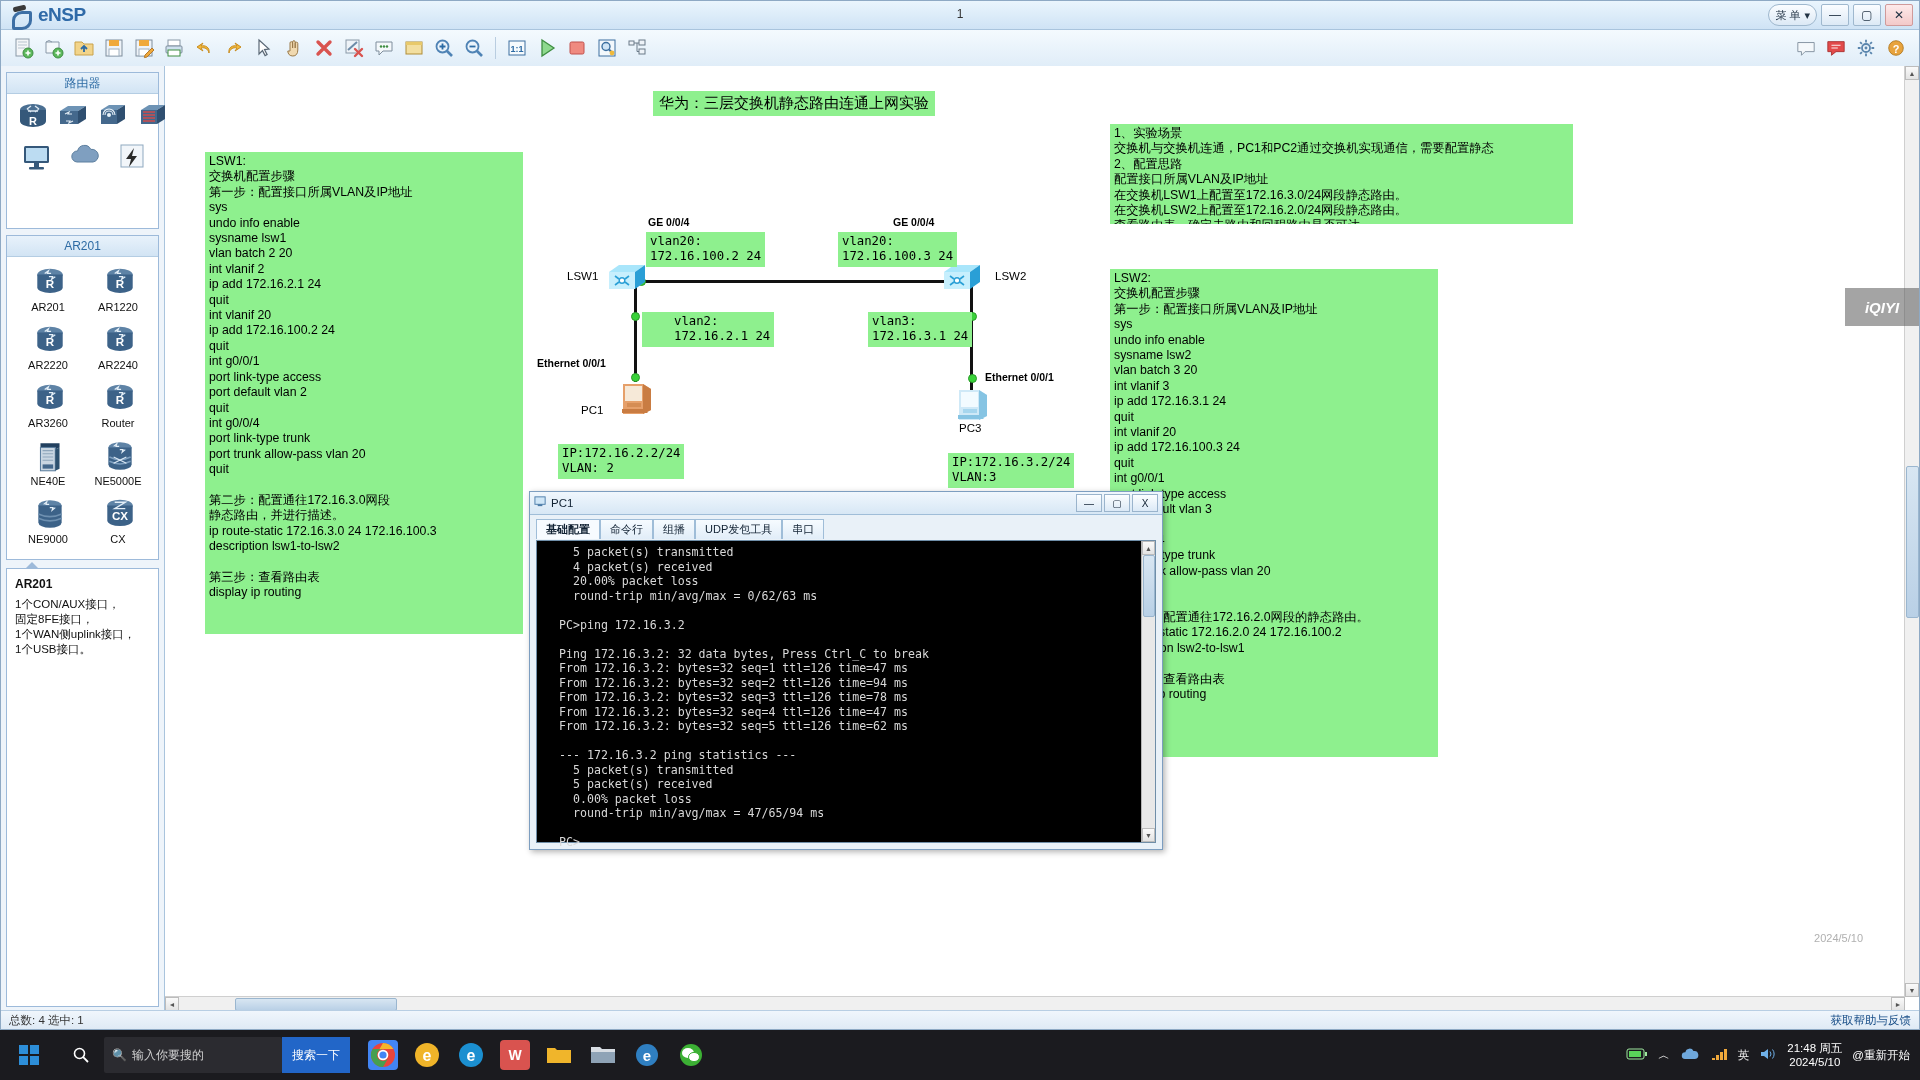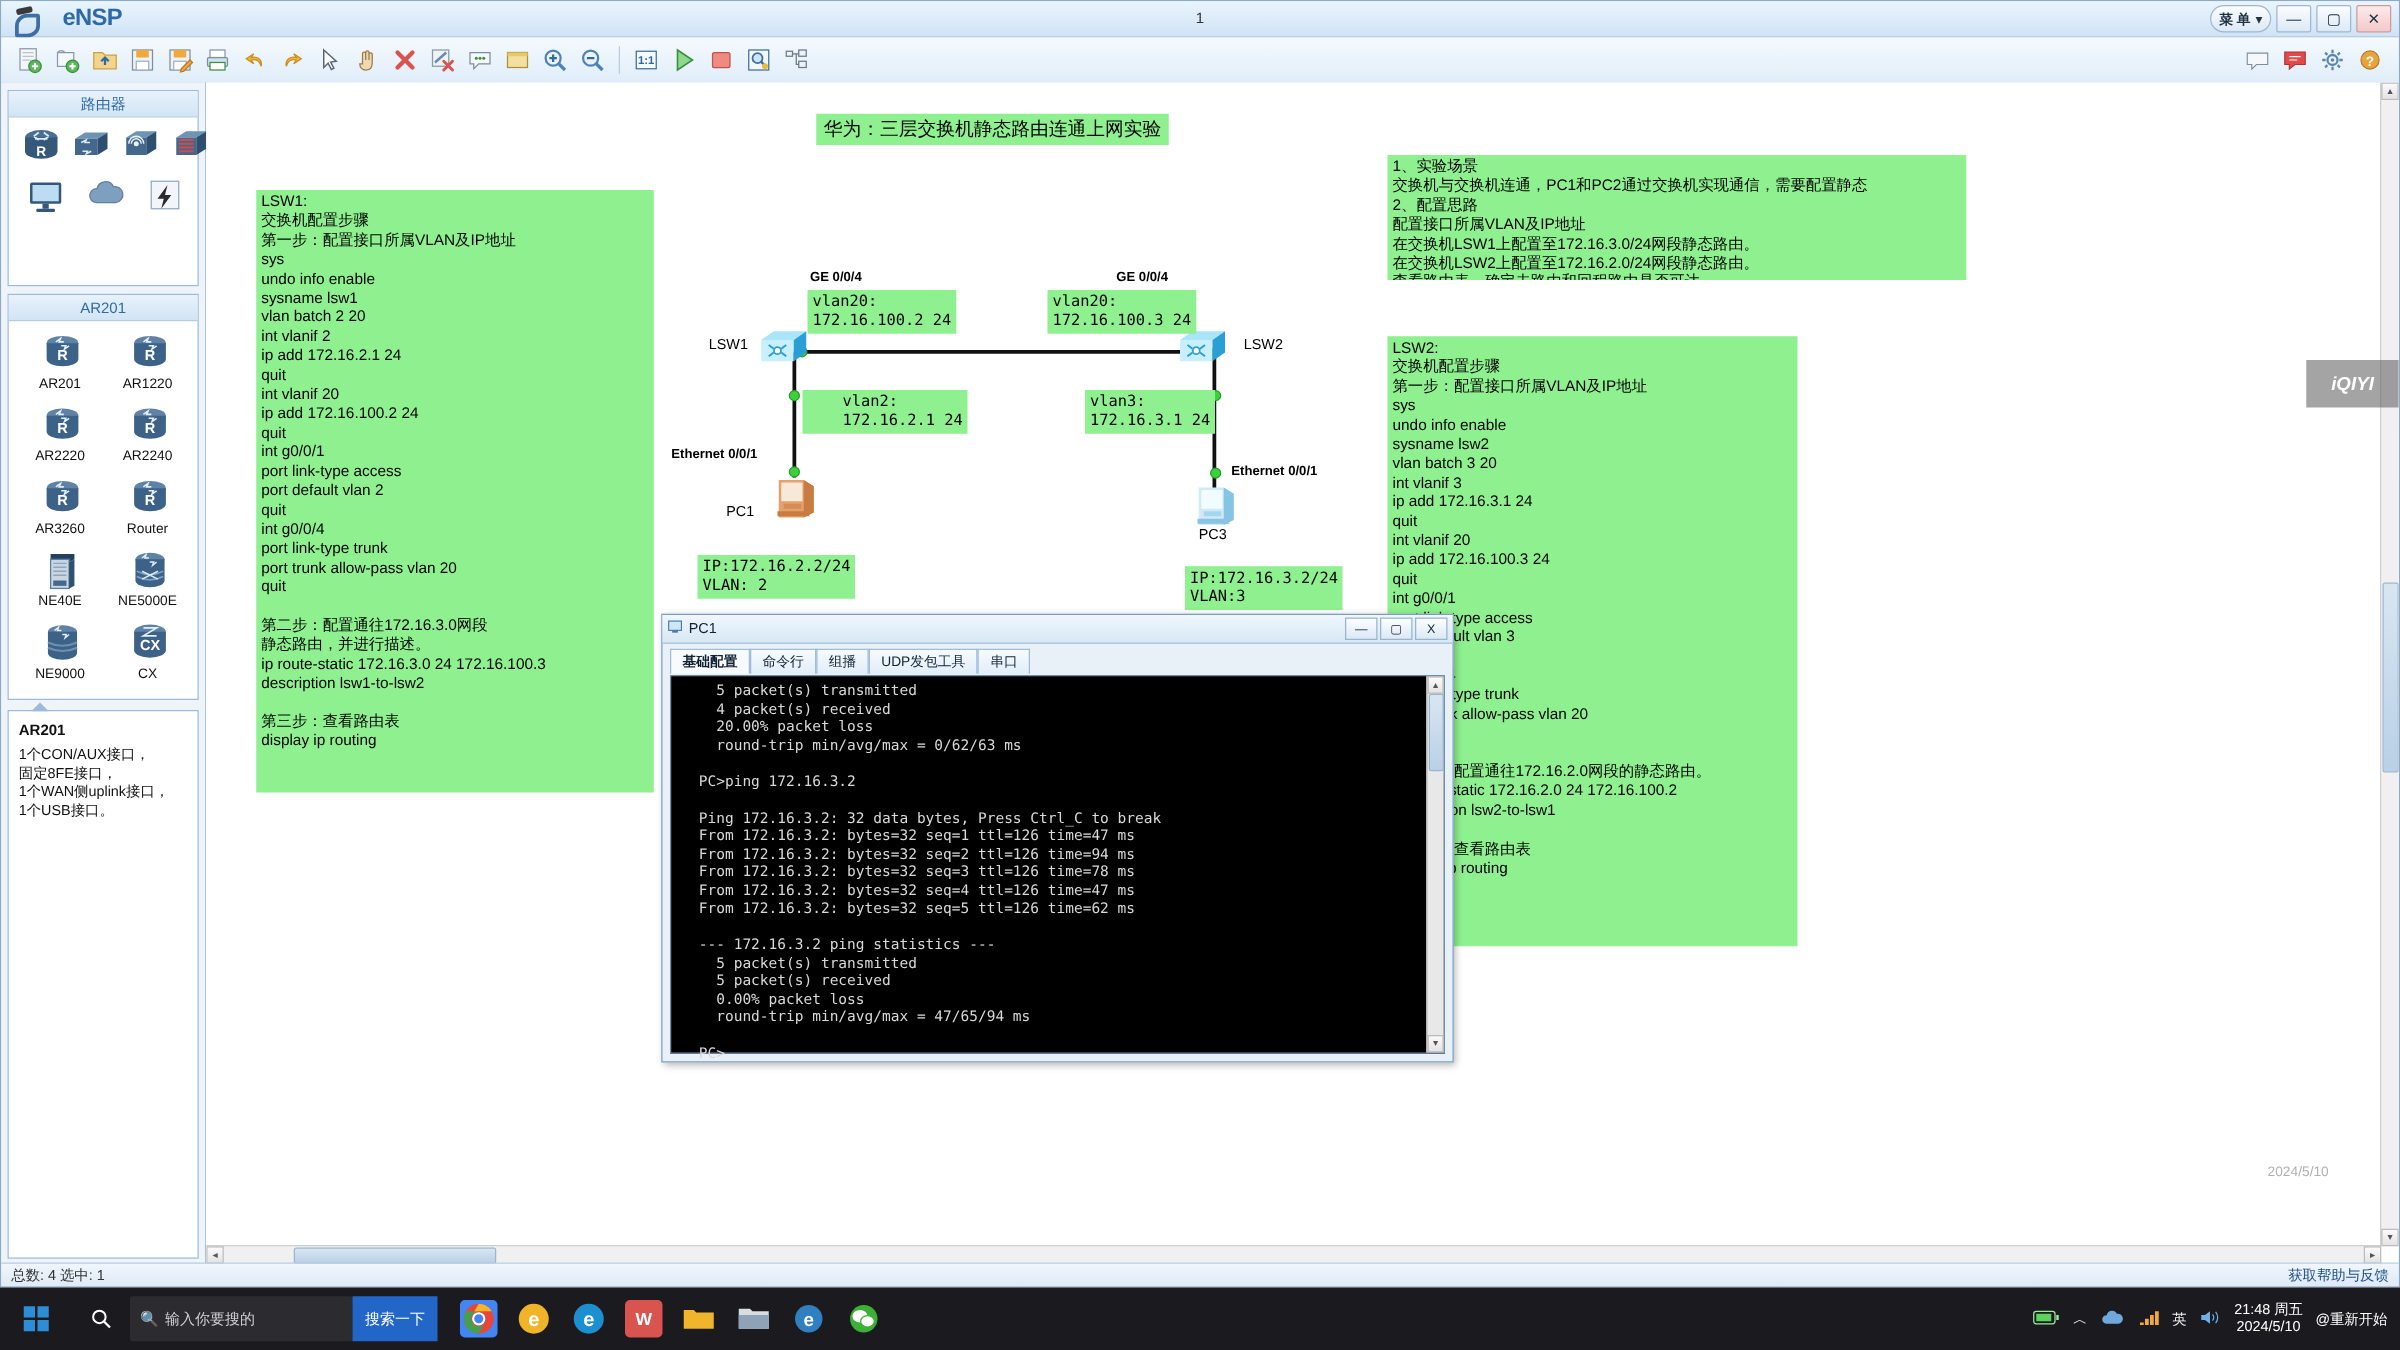--- a/index.html
+++ b/index.html
@@ -4,32 +4,32 @@
 <style>
   html,body{margin:0;padding:0;}
   body{width:1920px;height:1080px;overflow:hidden;background:#d6e4f0;
        font-family:"Liberation Sans","DejaVu Sans",sans-serif;font-size:12px;}
   .app{position:absolute;left:0;top:0;width:1920px;height:1030px;
        background:linear-gradient(#eaf3fb,#dce9f5);border:1px solid #8ea9c4;box-sizing:border-box;}
 
   
   .titlebar{position:relative;height:28px;background:linear-gradient(#eaf5fd,#cfe3f5);
             border-bottom:1px solid #a9c4dd;}
-  .logo{position:absolute;left:10px;top:3px;display:flex;align-items:center;gap:21px;}
+  .logo{position:absolute;left:10px;top:3px;display:flex;align-items:center;gap:9px;}
   .logo .mark{width:18px;height:20px;position:relative;}
   .logo .mark:before{content:"";position:absolute;left:2px;top:1px;width:13px;height:5px;
       background:#3a3a3a;border-radius:2px;transform:rotate(-12deg);}
   .logo .mark:after{content:"";position:absolute;left:1px;top:6px;width:14px;height:13px;
       border:3px solid #3d6fa5;border-radius:50% 10% 50% 10%;}
   .logo .txt{font-size:19px;font-weight:bold;color:#2f6aa8;letter-spacing:-.5px;}
   .centernum{position:absolute;left:0;right:0;top:6px;text-align:center;font-size:12px;color:#333;}
   .winbtns{position:absolute;right:6px;top:3px;display:flex;gap:4px;align-items:center;}
   .menubtn{height:20px;padding:0 6px;border:1px solid #9fb8ce;border-radius:11px;
            background:linear-gradient(#fbfdff,#dce9f5);font-size:11px;color:#234;
-           display:flex;align-items:center;gap:4px;font-weight:bold;}
+           display:flex;align-items:center;gap:4px;}
   .wbtn{width:26px;height:20px;border:1px solid #9fb8ce;border-radius:2px;
         background:linear-gradient(#fbfdff,#dce9f5);display:flex;align-items:center;
         justify-content:center;font-size:12px;color:#234;}
   .wbtn.close{background:linear-gradient(#fdeaea,#f3c9c9);border-color:#d09a9a;}
 
   
   .toolbar{position:relative;height:36px;background:linear-gradient(#f4fafe,#e0edf8);
            border-bottom:1px solid #b8cee3;display:flex;align-items:center;padding-left:8px;}
   .tb{width:30px;height:30px;display:flex;align-items:center;justify-content:center;
       border-radius:3px;}

